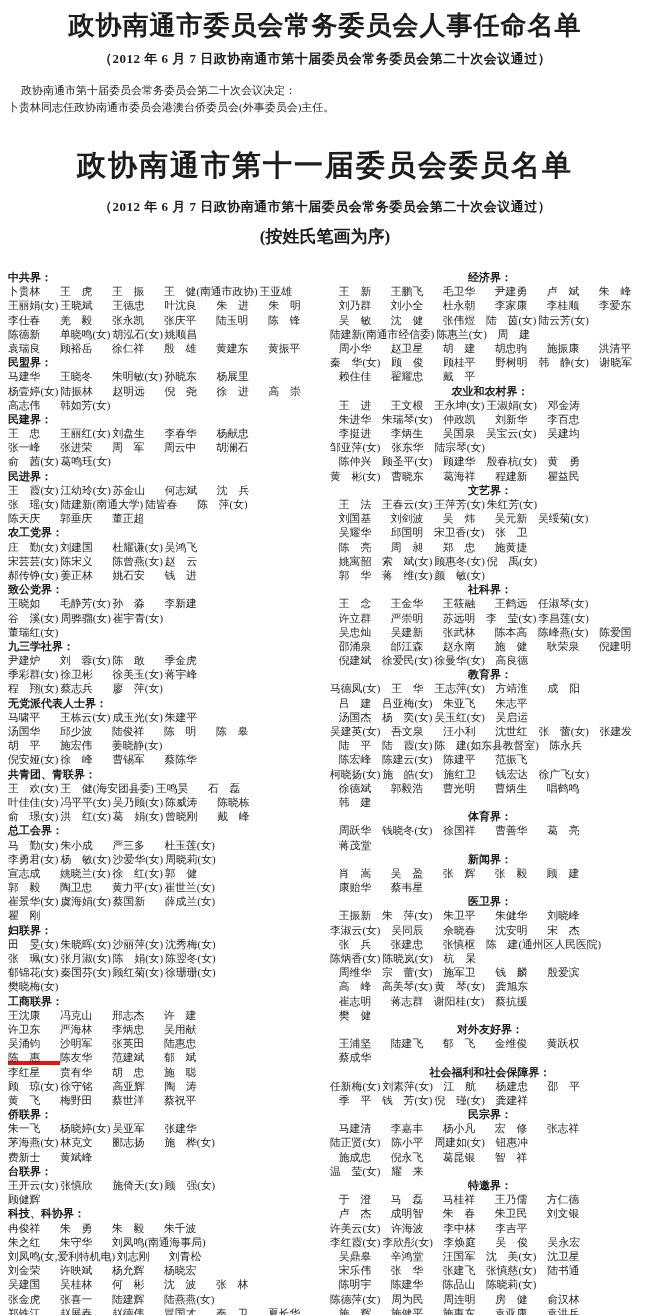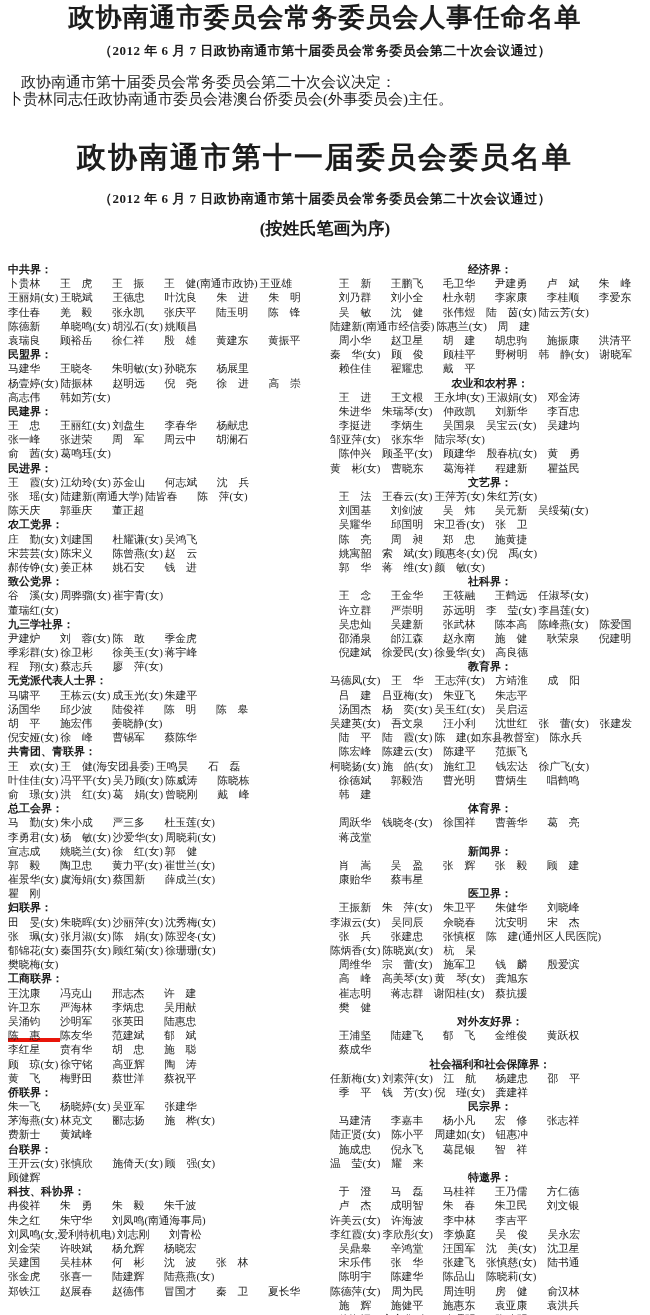--- a/index.html
+++ b/index.html
@@ -4,26 +4,26 @@
 <style>
   html,body{margin:0;padding:0;}
   body{
     width:650px;height:1315px;background:#ffffff;color:#1c1c1c;
     font-family:"Liberation Serif","DejaVu Serif",serif;
     overflow:hidden;
   }
   .page{width:650px;height:1315px;position:relative;}
   .title1{
     font-size:26px;font-weight:bold;text-align:center;
-    letter-spacing:1px;
+    padding-top:8px;letter-spacing:1px;
   }
   .subtitle{
     font-size:13px;font-weight:bold;text-align:center;margin-top:7px;letter-spacing:0.5px;
   }
-  .intro{font-size:15px;margin:14px 10px 0 8px;line-height:17px;font-family:Liberation Serif, serif;}
+  .intro{font-size:11px;margin:14px 10px 0 8px;line-height:17px;font-family:Liberation Serif, serif;}
   .intro-l1{text-indent:13px;}
   .title2{
     font-size:29px;font-weight:bold;text-align:center;margin-top:30px;letter-spacing:2px;
   }
   .subtitle2{
     font-size:13px;font-weight:bold;text-align:center;margin-top:12px;letter-spacing:0.5px;
   }
   .sort-note{font-size:17px;font-weight:bold;text-align:center;margin-top:9px;}
   .cols{display:flex;margin-top:22px;}
   .col{box-sizing:border-box;}
@@ -166,20 +166,26 @@
           <span class="name">赵　云</span>
         </div>
         <div class="line">
           <span class="name">郝传铮(女)</span>
           <span class="name">姜正林</span>
           <span class="name">姚石安</span>
           <span class="name">钱　进</span>
         </div>
         <div class="sec-header">致公党界：</div>
         <div class="line">
+          <span class="name">王晓如</span>
+          <span class="name">毛静芳(女)</span>
+          <span class="name">孙　淼</span>
+          <span class="name">李新建</span>
+        </div>
+        <div class="line">
           <span class="name">谷　溪(女)</span>
           <span class="name">周骅骝(女)</span>
           <span class="name">崔宇青(女)</span>
         </div>
         <div class="line">
           <span class="name">董瑞红(女)</span>
         </div>
         <div class="sec-header">九三学社界：</div>
         <div class="line">
           <span class="name">尹建炉</span>

